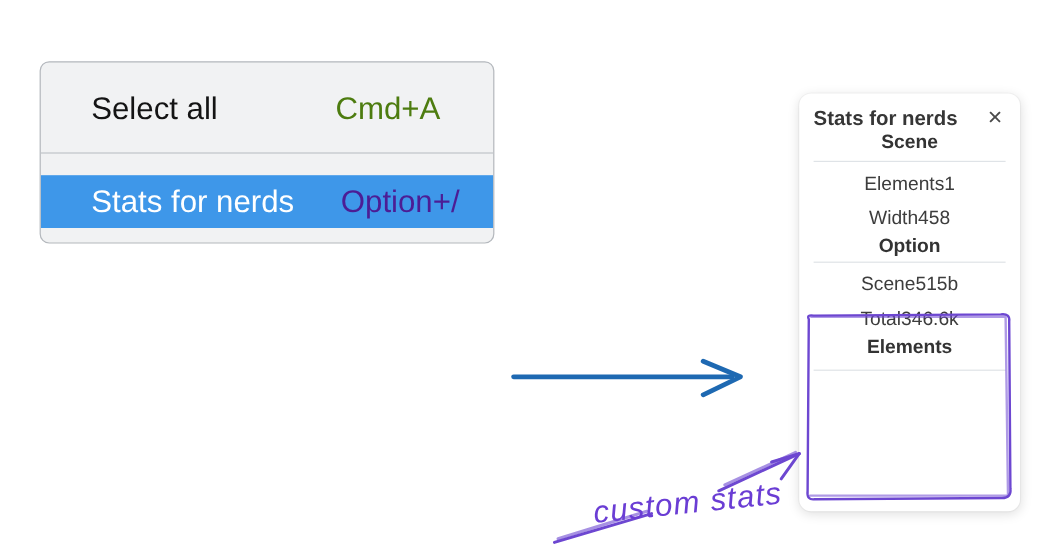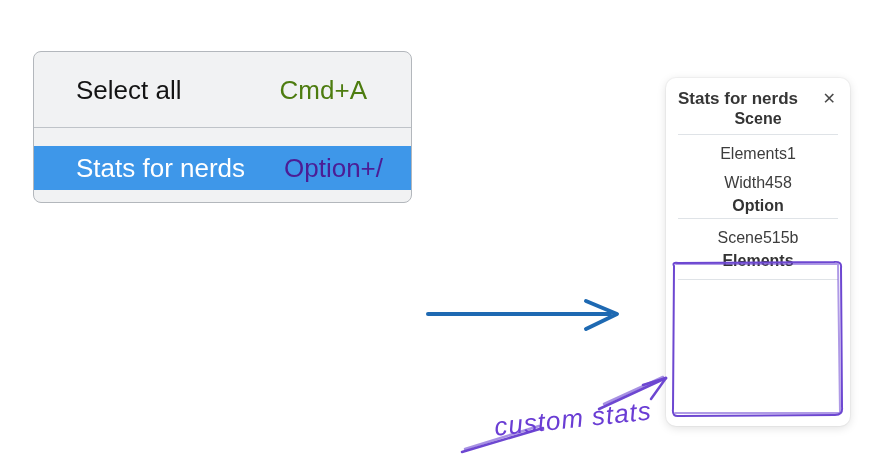--- a/index.html
+++ b/index.html
@@ -92,20 +92,24 @@
       <span>Width</span>
       <span class="val">458</span>
     </div>
 
     <h3 class="h-storage">Option</h3>
     <hr class="hr-storage">
     <div class="stat-row">
       <span>Scene</span>
       <span class="val">515b</span>
     </div>
+    <div class="stat-row">
+      <span>Total</span>
+      <span class="val">346.6k</span>
+    </div>
 
     <h3 class="h-version">Elements</h3>
     <hr class="hr-version">
   </div>
 
   <svg class="overlay" viewBox="0 0 873 461">
 
     <g stroke="#1e69b2" stroke-width="4" fill="none" stroke-linecap="round" stroke-linejoin="round">
       <path d="M428 314 L610 314"></path>
       <path d="M586 301 L617 314 L586 329"></path>

